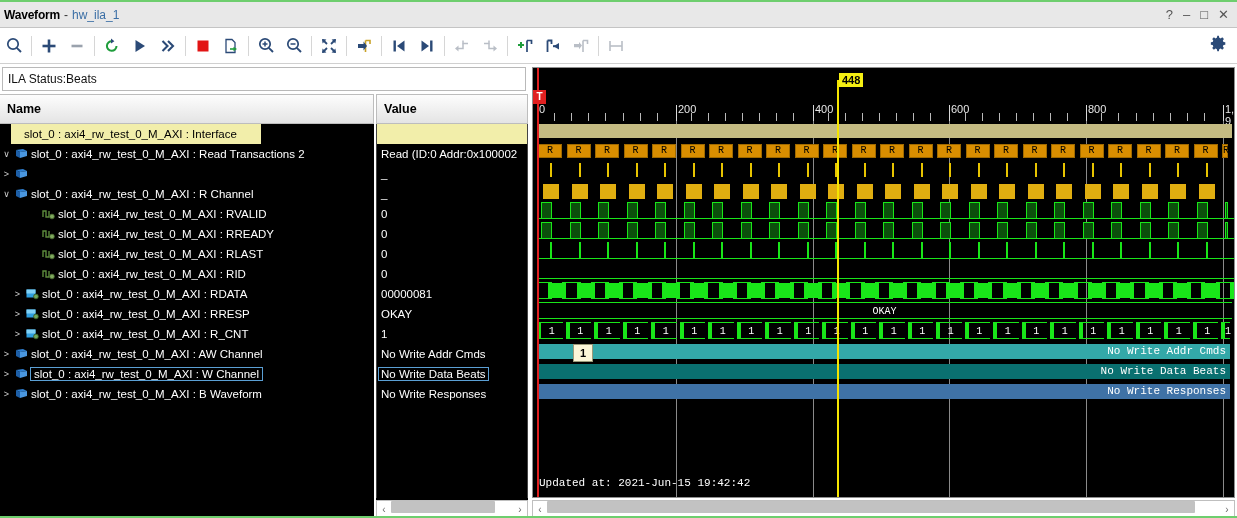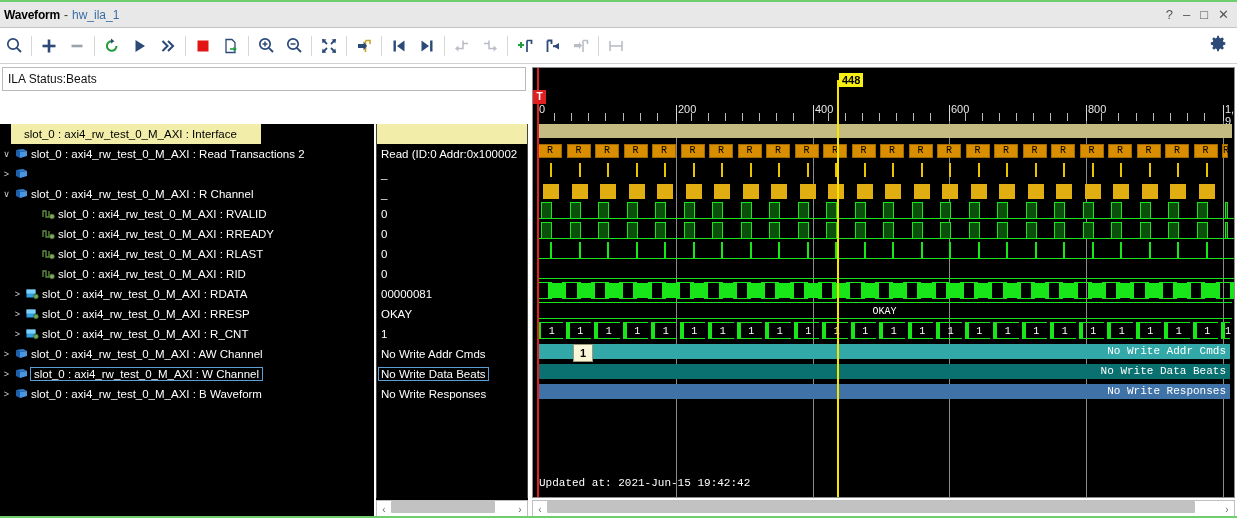--- a/index.html
+++ b/index.html
@@ -413,20 +413,26 @@
             <path fill="#2b4a77" d="M18 11.4v-2.8l-2.2-.4a6 6 0 0 0-.7-1.7l1.3-1.8-2-2-1.8 1.3a6 6 0 0 0-1.7-.7L10.4 1H8.6l-.5 2.3a6 6 0 0 0-1.7.7L4.6 2.7l-2 2 1.3 1.8a6 6 0 0 0-.7 1.7L1 8.6v2.8l2.2.4c.16.6.4 1.17.7 1.7l-1.3 1.8 2 2 1.8-1.3c.53.3 1.1.54 1.7.7l.5 2.3h1.8l.5-2.3a6 6 0 0 0 1.7-.7l1.8 1.3 2-2-1.3-1.8c.3-.53.54-1.1.7-1.7z"></path>
           </svg>
       </span>
     </div>
   </div>
 
   <div class="ila-status">
     <span>ILA Status:Beats</span>
   </div>
 
+  <div class="hdr-name">
+    <span>Name</span>
+  </div>
+  <div class="hdr-value">
+    <span>Value</span>
+  </div>
 
   <div class="name-panel" id="name-panel">
       <div class="row hl-yellow indent-1">
         <span class="lbl">slot_0 : axi4_rw_test_0_M_AXI : Interface</span>
       </div>
       <div class="row">
         <span class="chev">∨</span>
         <span class="ico">
           <svg width="13" height="12" viewBox="0 0 13 12">
             <path d="M1 2 L8 1 L12 3 L5 4 Z" fill="#2f7fd0"></path>

